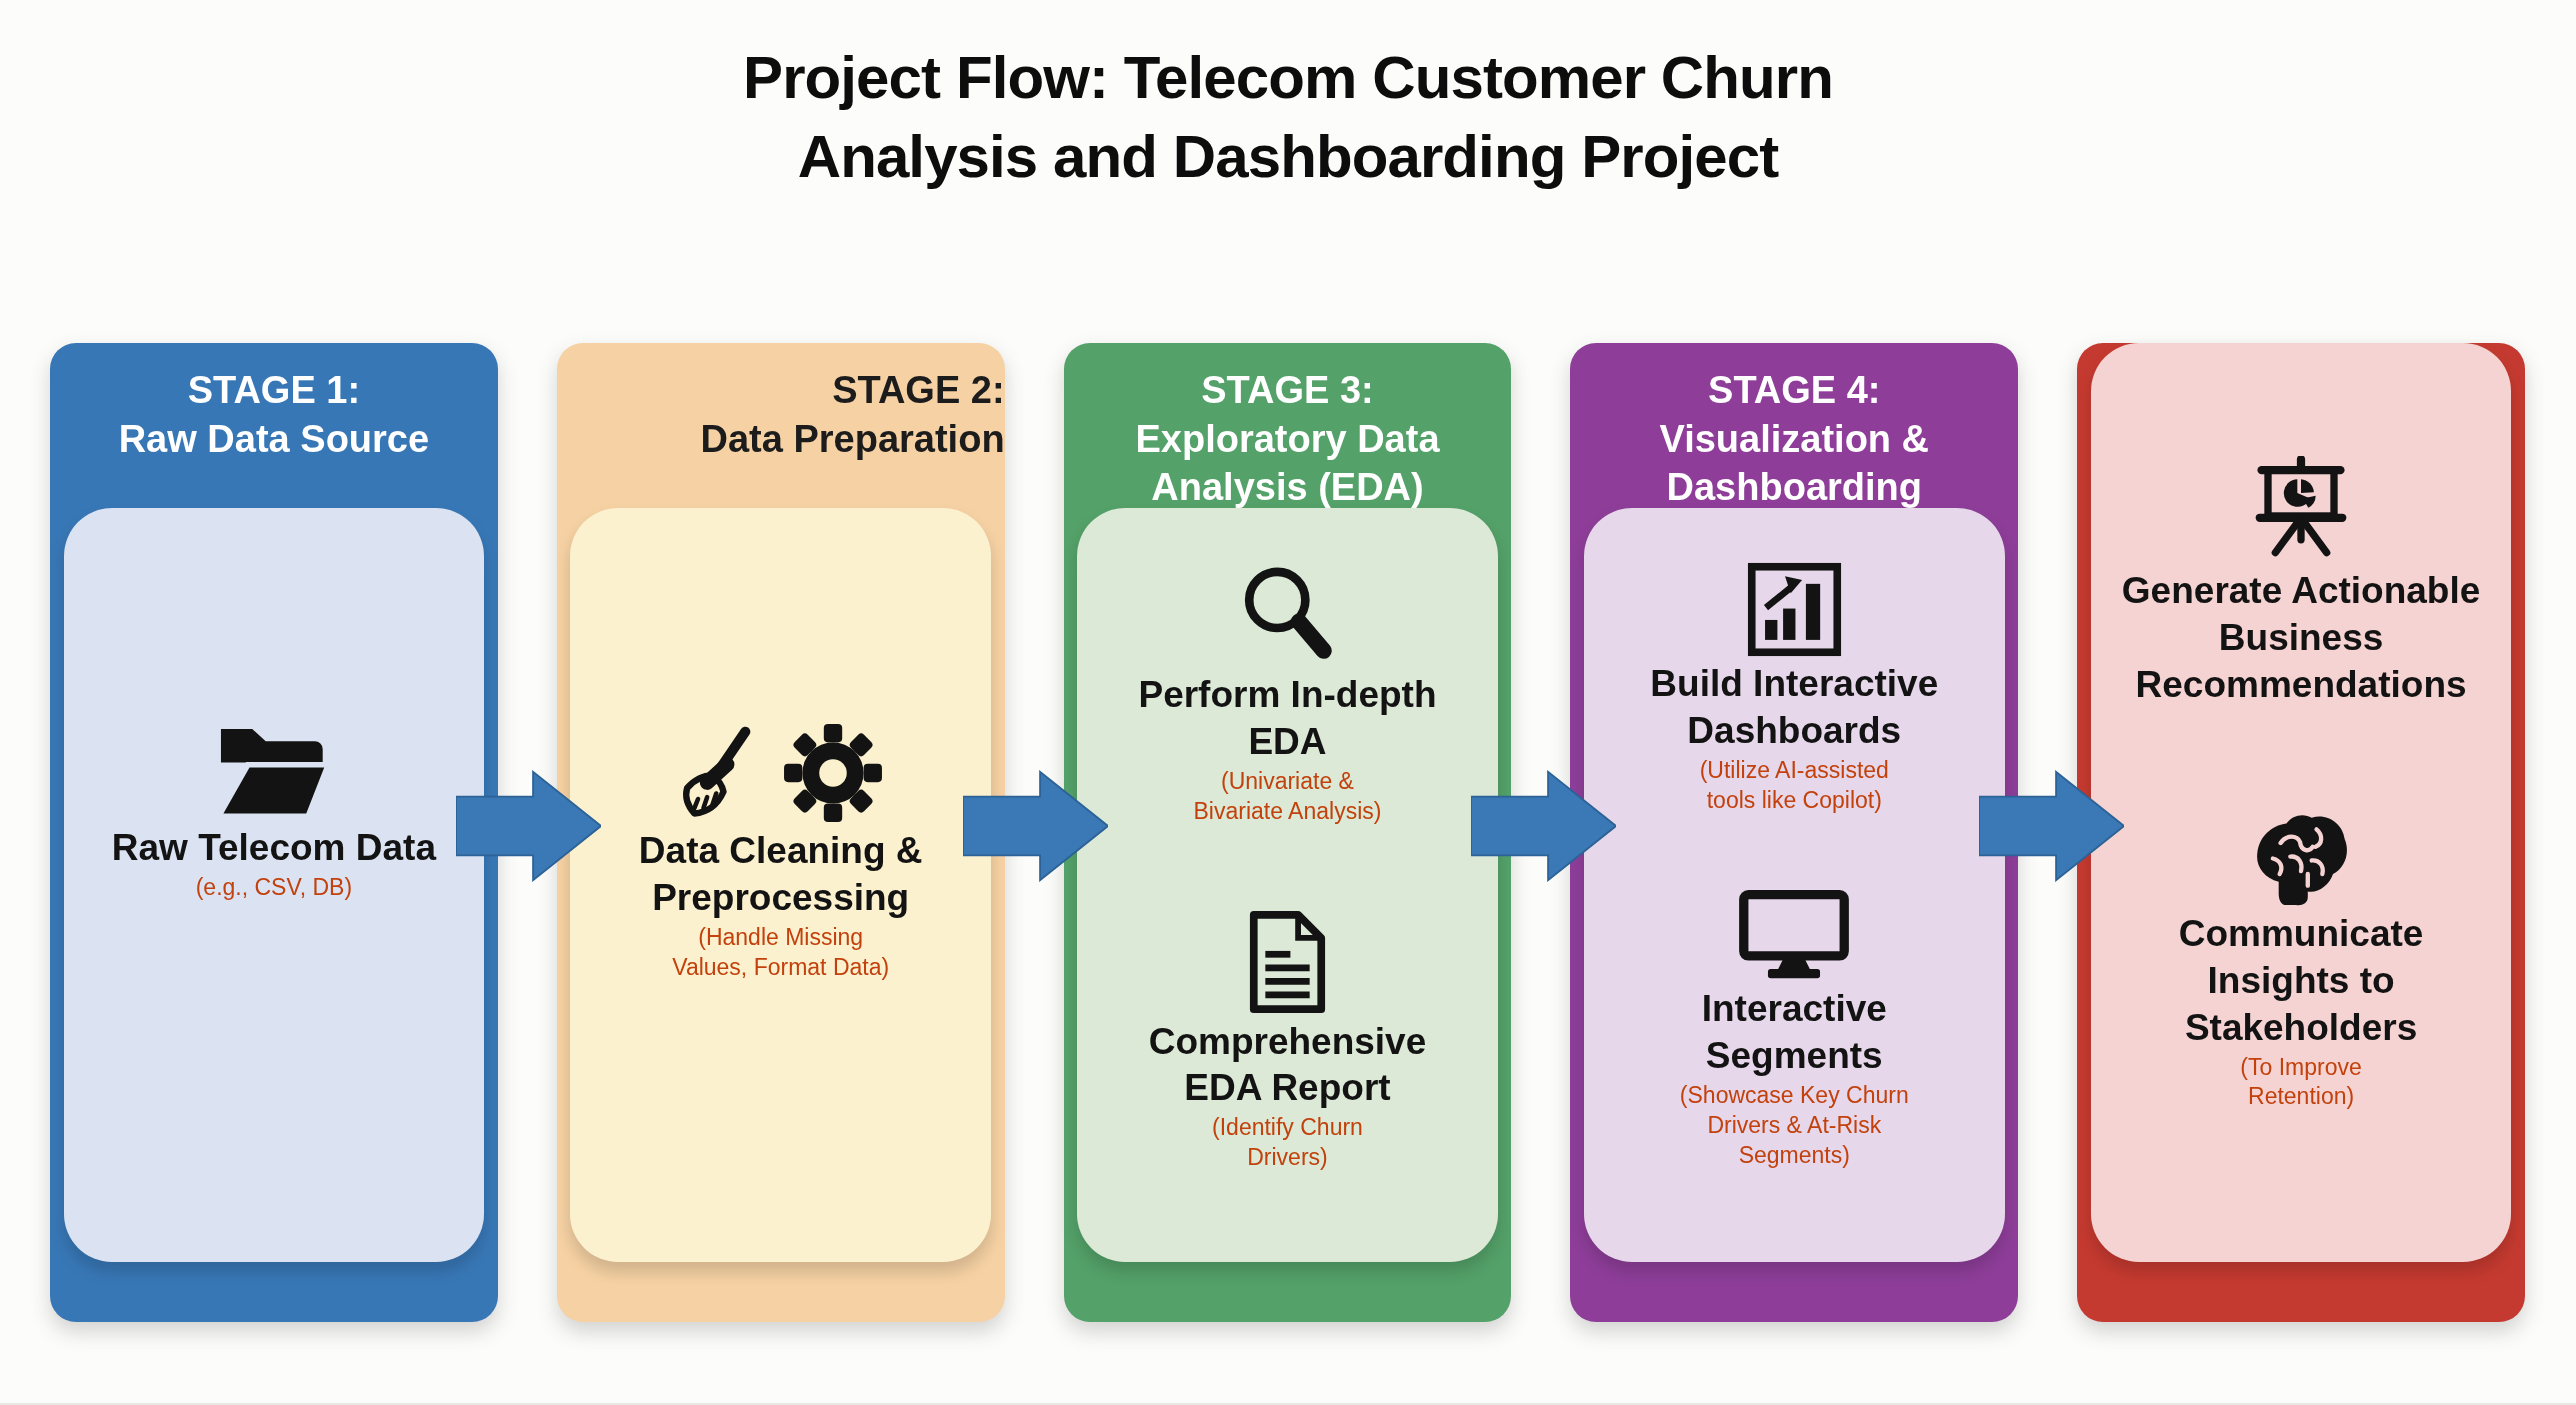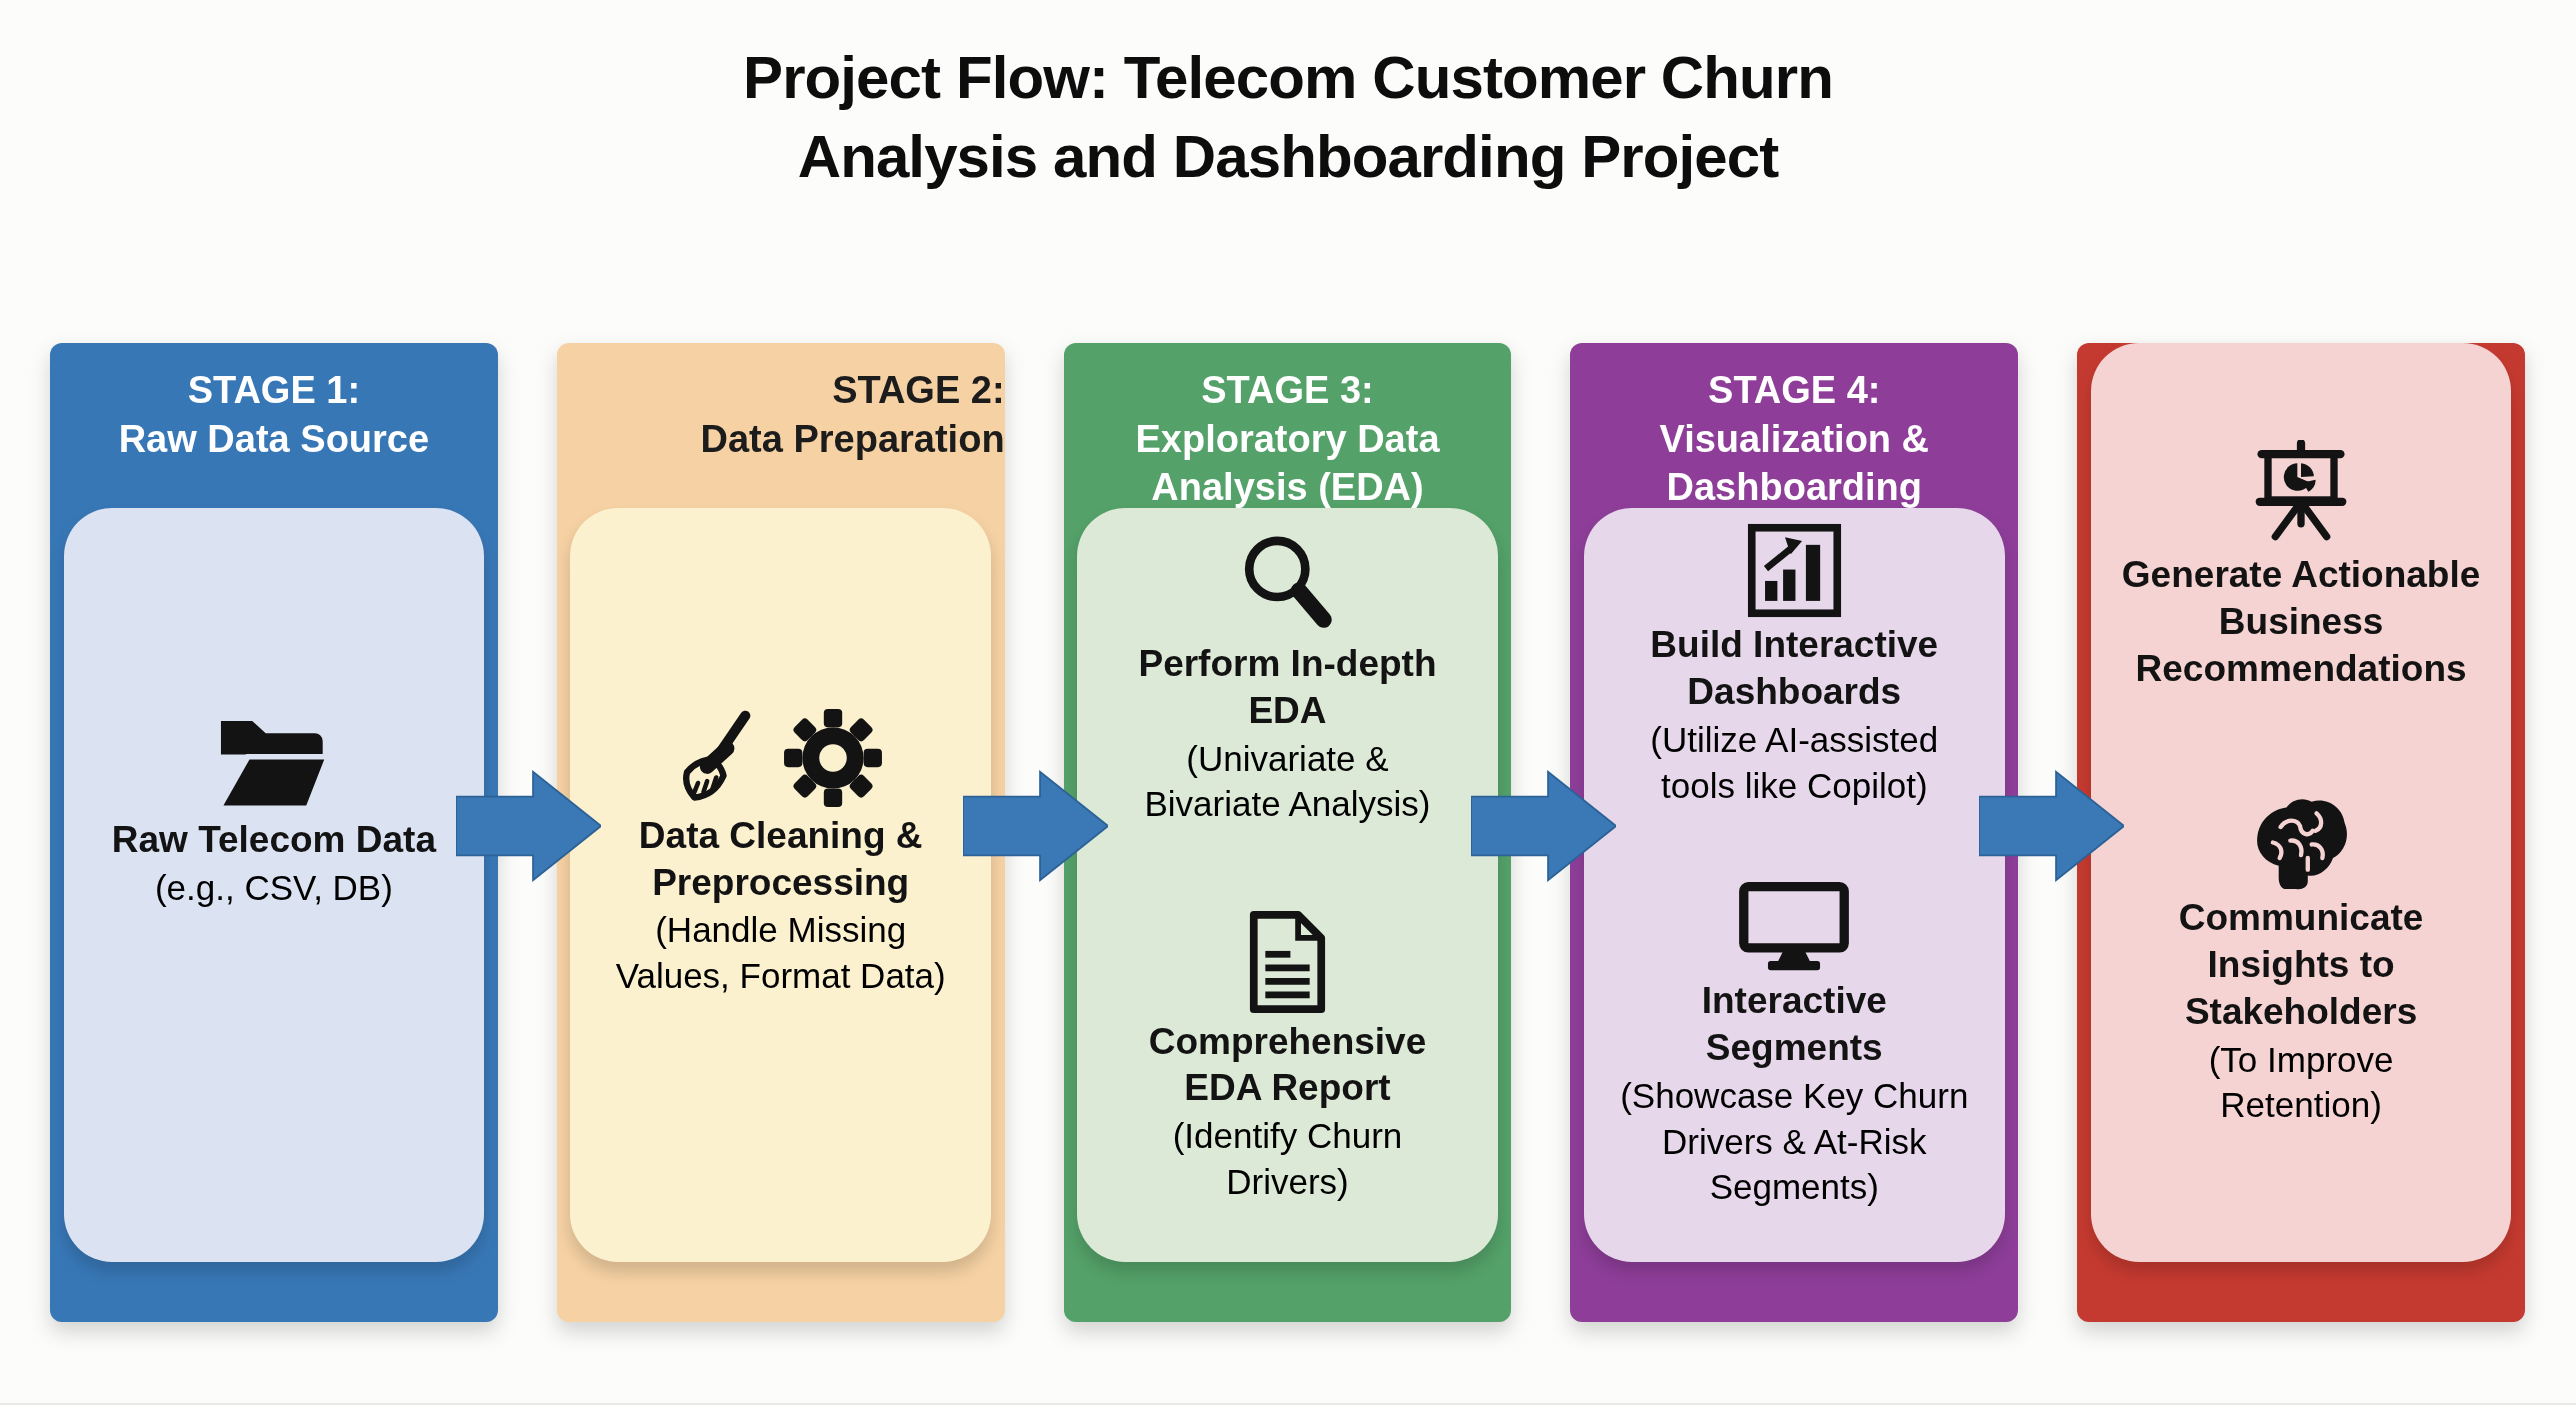--- a/index.html
+++ b/index.html
@@ -15,39 +15,39 @@
     position:absolute;top:38px;left:0;width:100%;
     margin:0;text-align:center;
     font-size:60px;font-weight:bold;line-height:1.32;
     letter-spacing:-0.9px;color:#0d0d0d;white-space:pre-line;
   }
   .cards{
     position:absolute;left:50px;top:343px;width:2475px;height:979px;
     display:flex;gap:59px;
   }
   .card{
-    flex:1;border-radius:12px;
+    flex:1;border-radius:26px;
     display:flex;flex-direction:column;
     box-shadow:0 9.1px 20px rgba(70,70,70,.22);
   }
   .card-header{
     white-space:pre-line;text-align:center;
     font-weight:bold;font-size:38px;line-height:1.28;
     padding-top:23px;height:142px;
   }
   .card-inner{
     flex:1;margin:0 13.7px 60px;border-radius:48px;
     display:flex;flex-direction:column;align-items:center;justify-content:center;
     text-align:center;
     box-shadow:0 9.1px 14.6px rgba(0,0,0,.15);
   }
   .item{display:flex;flex-direction:column;align-items:center;gap:1px;}
   .icon-row{display:flex;align-items:center;gap:12.8px;}
   .item-title{white-space:pre-line;font-weight:bold;font-size:37px;line-height:1.27;color:#131313;}
-  .item-sub{white-space:pre-line;font-size:35px;line-height:1.3;color:#000000;}
+  .item-sub{white-space:pre-line;font-size:23px;line-height:1.3;color:#c2410c;}
   .item-sub:empty{display:none;}
 
   .stage-1{background:#3877b6;}
   .stage-1 .card-header{color:#ffffff;}
   .stage-1 .card-inner{background:#dbe3f2;padding-bottom:146px;}
   .stage-2{background:#f5d1a3;}
   .stage-2 .card-header{color:#1c1c1c;text-align:right;}
   .stage-2 .card-inner{background:#fcf1cf;padding-bottom:65px;}
   .stage-3{background:#54a169;}
   .stage-3 .card-header{color:#ffffff;}

